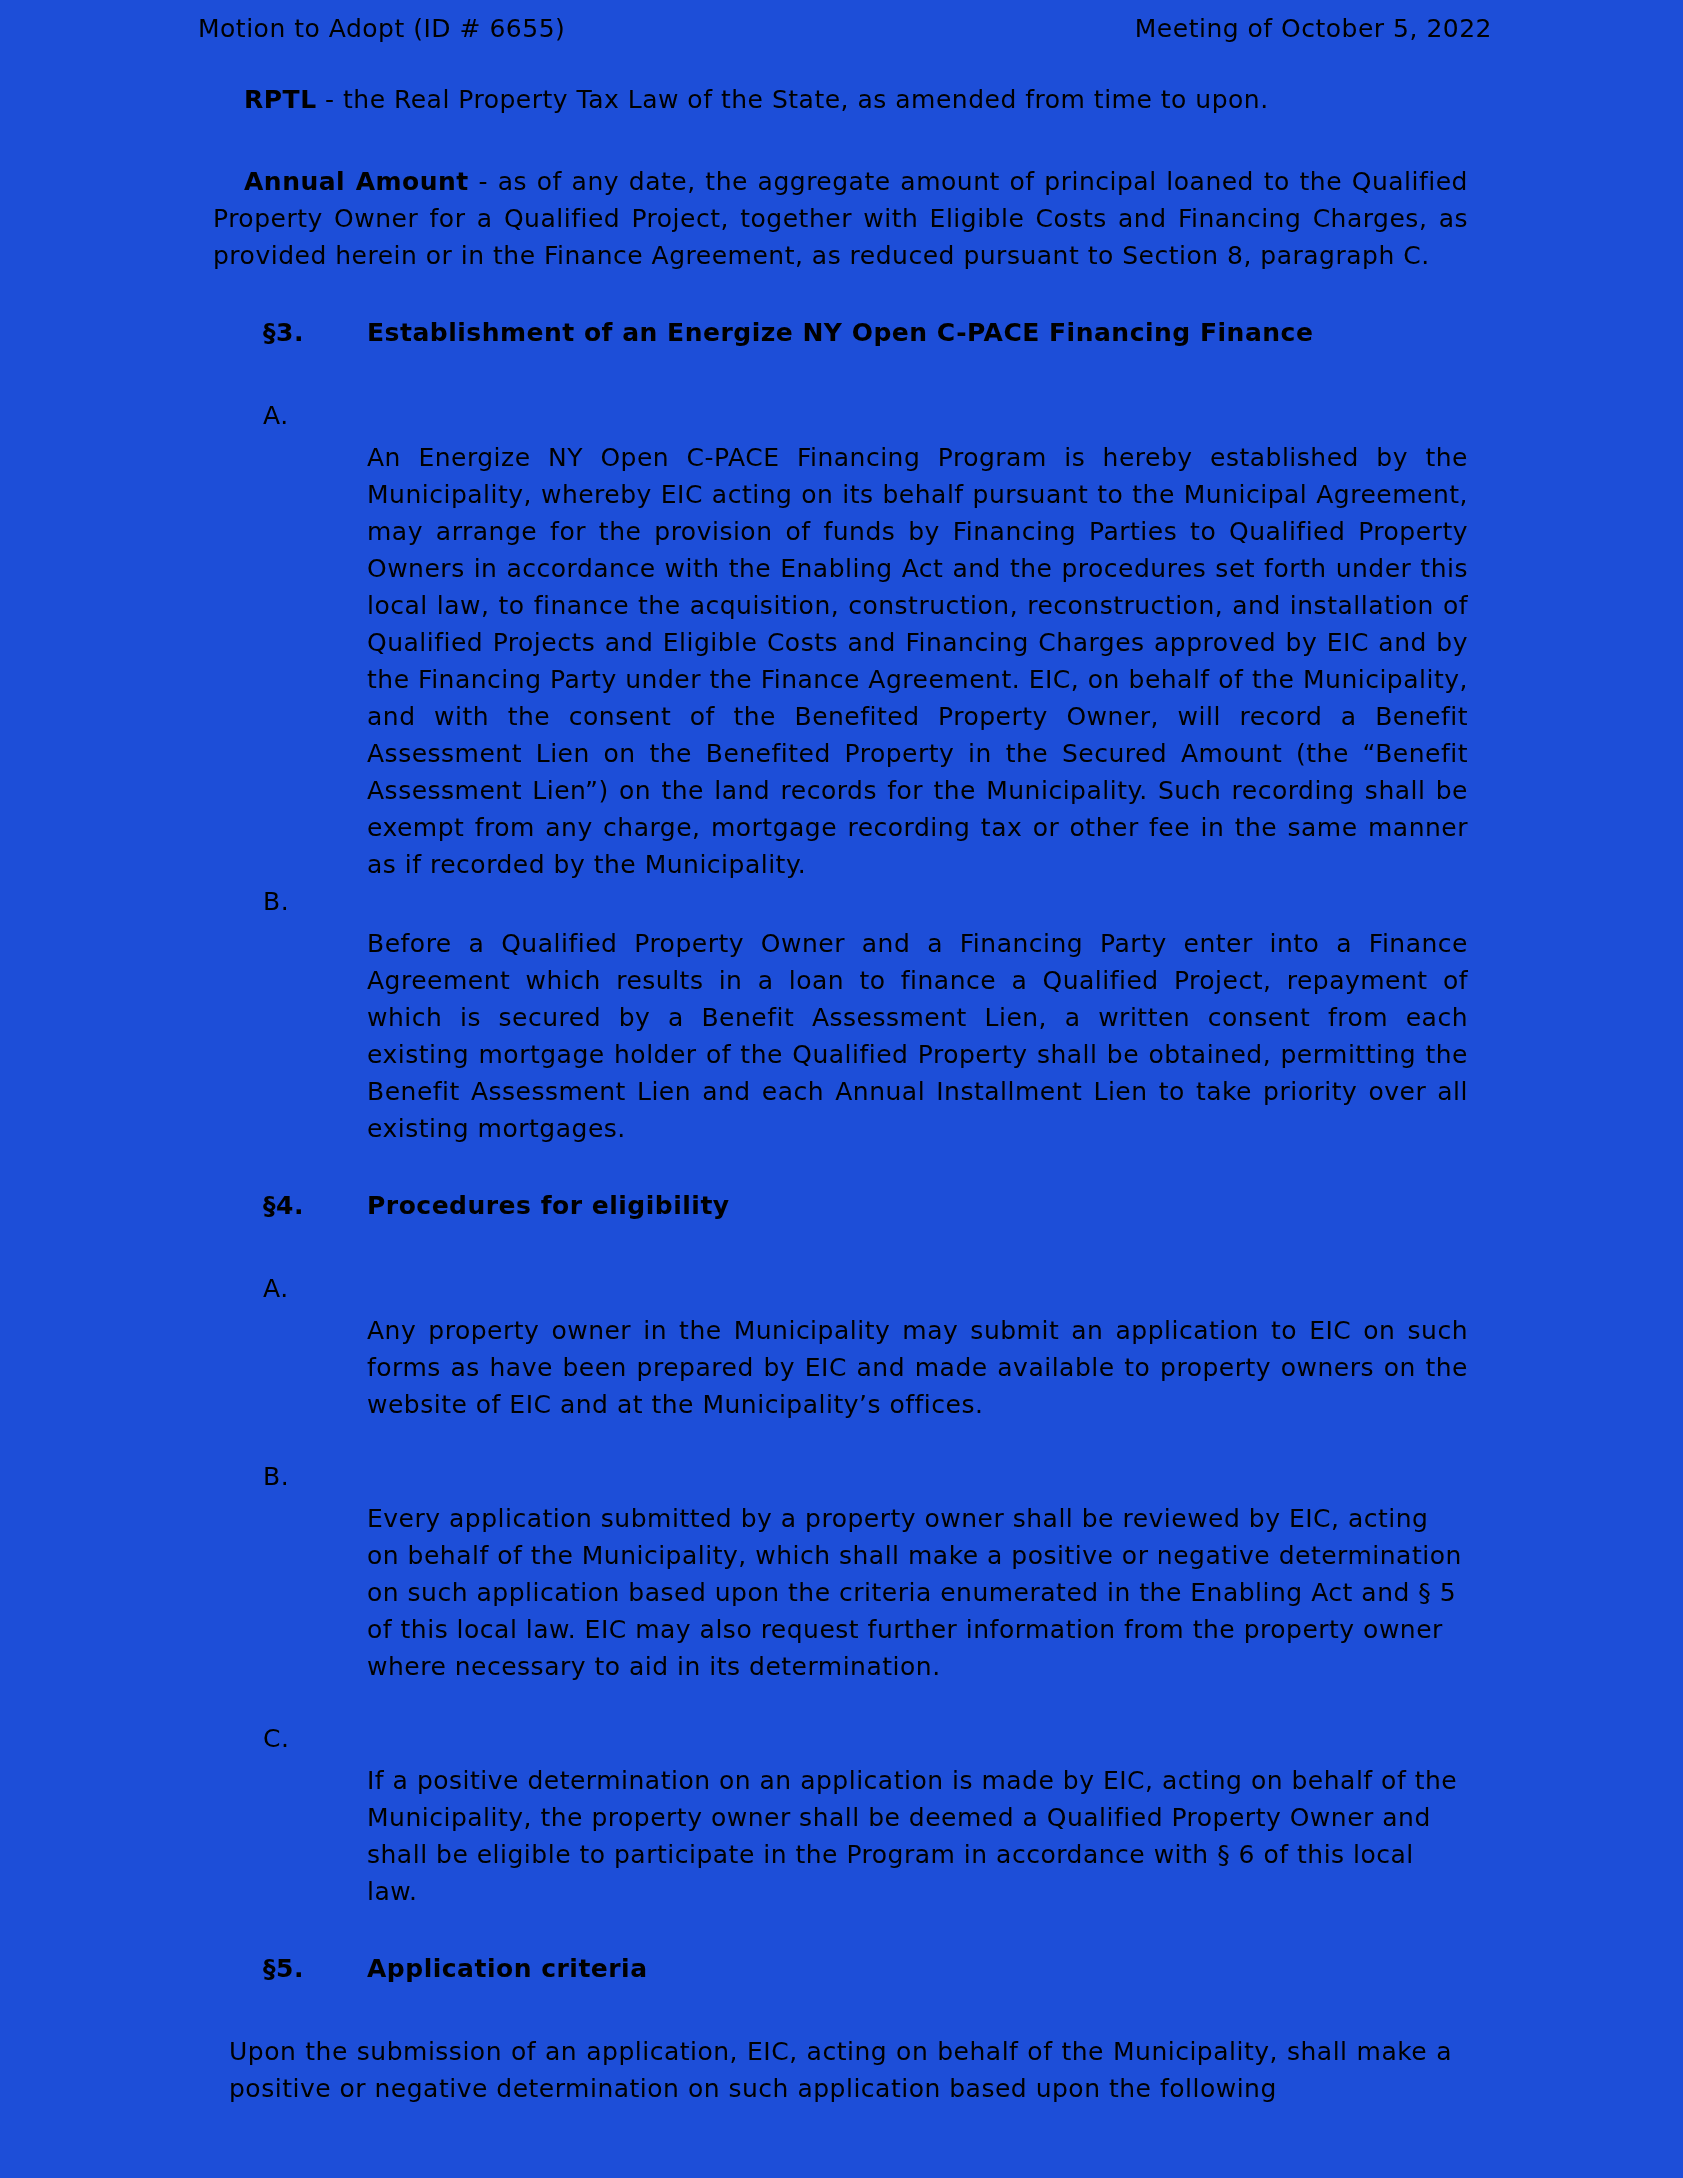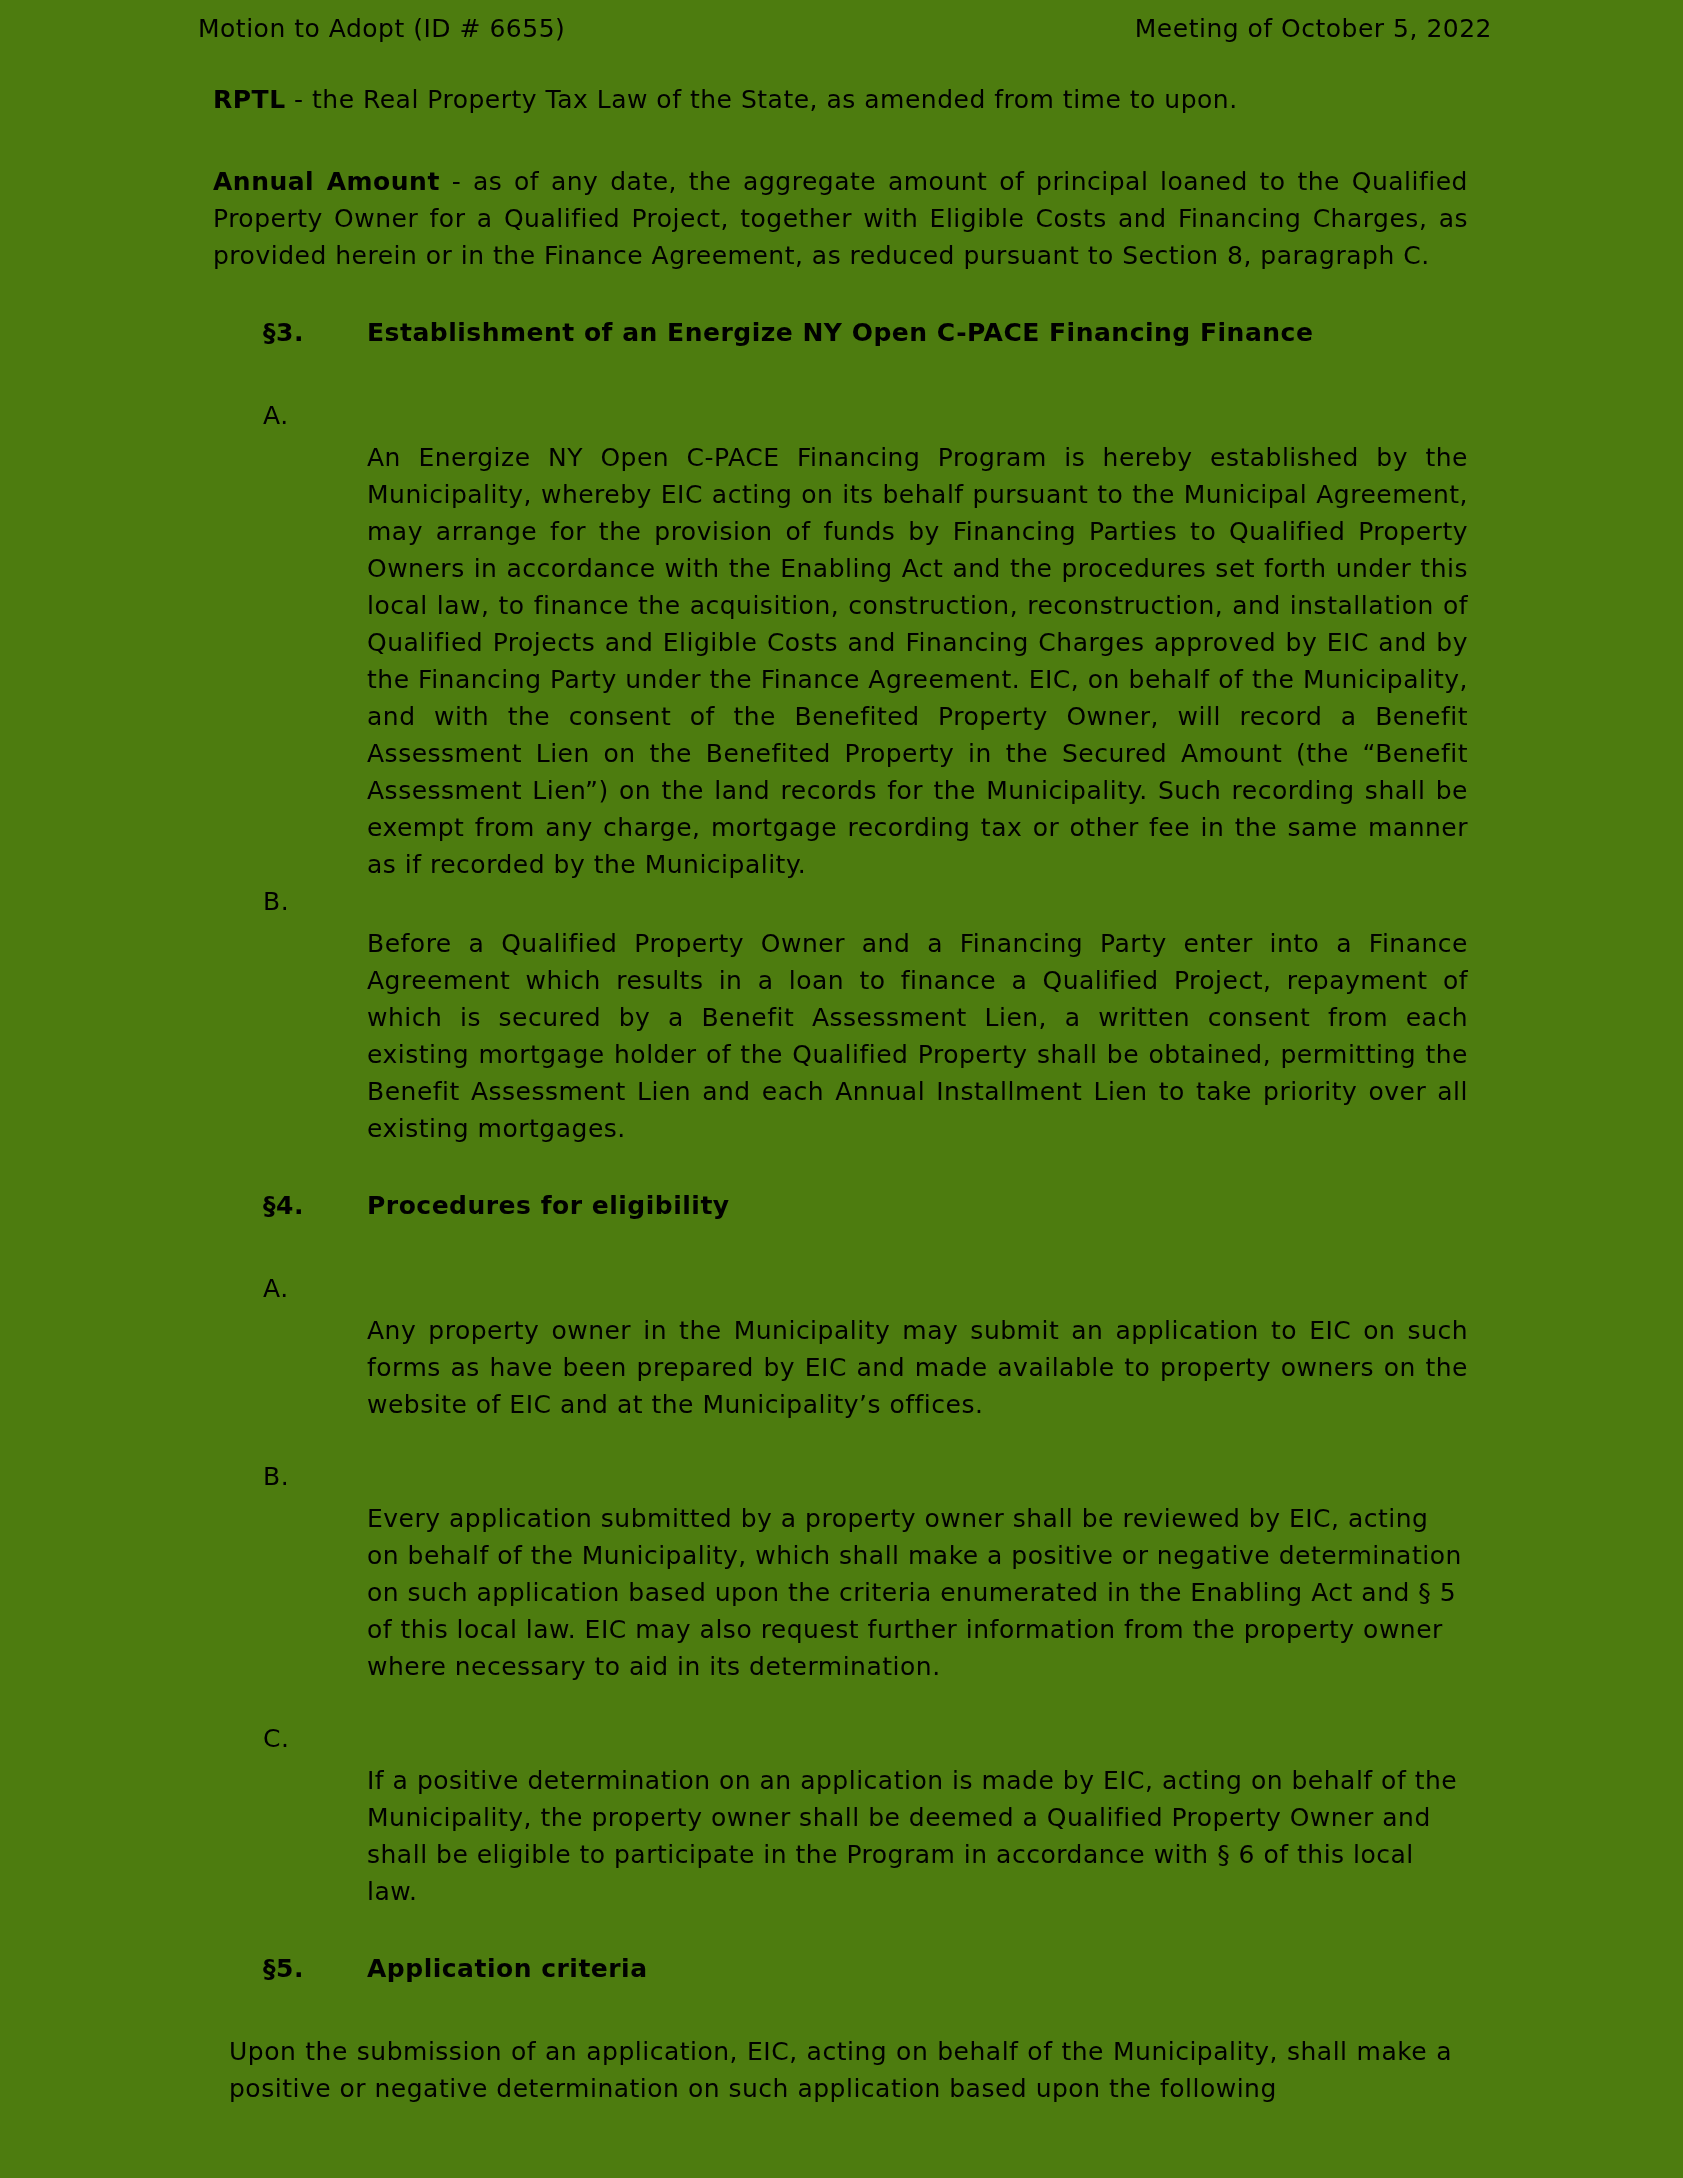--- a/index.html
+++ b/index.html
@@ -1,20 +1,20 @@
 <!DOCTYPE html>
 <html><head>
 <meta charset="utf-8">
 <style>
   html, body { margin: 0; padding: 0; background: #ffffff; }
   .page {
     position: relative;
     width: 1683px;
     height: 2178px;
-    background: #4d7c0f;
+    background: #1d4ed8;
     color: #000000;
     font-family: "DejaVu Sans", sans-serif;
     font-size: 25px;
     line-height: 37px;
     letter-spacing: 0.02em;
   }
   .header {
     position: absolute;
     top: 10px;
     left: 198px;
@@ -23,21 +23,21 @@
     justify-content: space-between;
   }
   .content {
     position: absolute;
     top: 81px;
     left: 213px;
     width: 1255px;
   }
   .def { margin: 0 0 45px 0; }
   .def.tight { margin-bottom: 35px; }
-  .def .term { font-weight: bold; }
+  .def .term { font-weight: bold; margin-left: 31px; }
   .justify { text-align: justify; }
   .section-heading {
     display: flex;
     font-weight: bold;
     margin: 40px 0 46px 50px;
   }
   .sec-num { width: 104px; flex: none; }
   .sec-title { flex: 1; }
   .list-item {
     display: flex;

